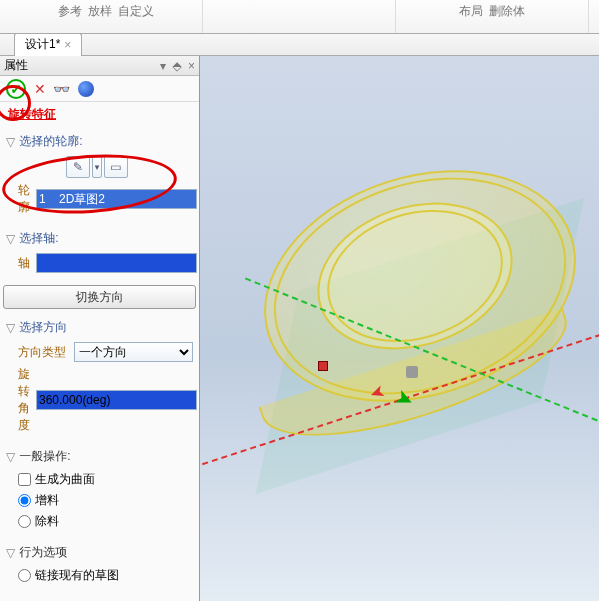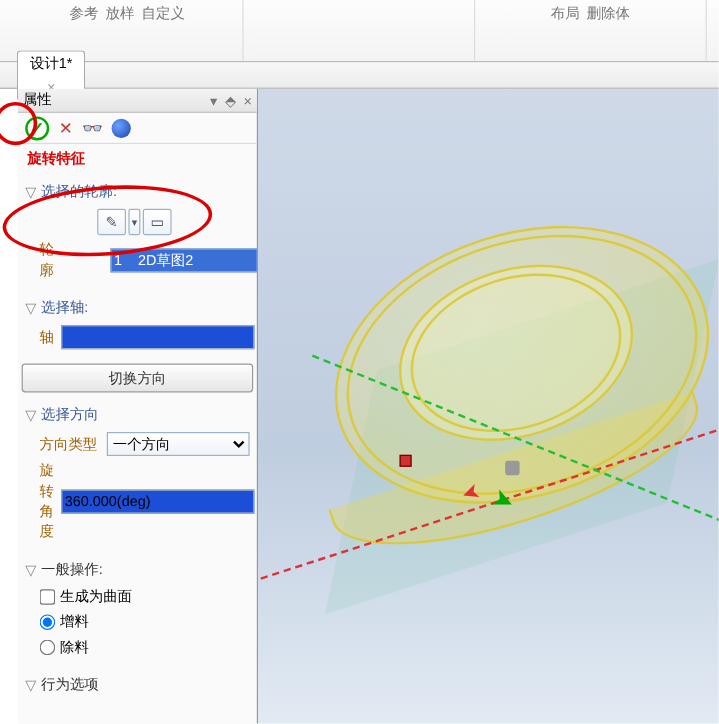--- a/index.html
+++ b/index.html
@@ -1,44 +1,44 @@
 <!DOCTYPE html>
 <html><head>
 <meta charset="utf-8">
 <style>
 *{box-sizing:border-box;margin:0;padding:0;font-family:"Microsoft YaHei",sans-serif;font-size:12px;}
 body{width:599px;height:603px;background:#fff;overflow:hidden;position:relative;}
-.top-ribbon{height:52px;background:linear-gradient(#fdfdfd,#f3f3f3);border-bottom:1px solid #aaa;display:flex;padding:0 10px;}
+.top-ribbon{height:34px;background:linear-gradient(#fdfdfd,#f3f3f3);border-bottom:1px solid #aaa;display:flex;padding:0 10px;}
 .ribbon-grp{flex:1;text-align:center;color:#555;padding-top:3px;border-right:1px solid #ddd;}
 .ribbon-grp .icons{display:flex;justify-content:center;gap:6px;font-size:11px;color:#777;}
 .ribbon-grp .lbl{margin-top:2px;color:#666;}
 .tab-bar{height:22px;background:linear-gradient(#f7f7f7,#ececec);border-bottom:1px solid #aaa;display:flex;align-items:center;padding-left:14px;}
-.tab{background:#fff;border:1px solid #aaa;border-bottom:none;padding:2px 10px 3px;border-radius:3px 3px 0 0;display:flex;align-items:center;gap:4px;flex-direction:column;}
+.tab{background:#fff;border:1px solid #aaa;border-bottom:none;padding:2px 10px 3px;border-radius:3px 3px 0 0;display:flex;align-items:center;gap:4px;}
 .tab .x{color:#999;cursor:pointer;}
-.workspace{display:flex;height:545px;padding-left:15px;}
+.workspace{display:flex;height:545px;}
 .panel{width:200px;background:#fafafa;border-right:1px solid #999;display:flex;flex-direction:column;overflow:hidden;}
 .panel-hdr{height:20px;background:linear-gradient(#f3f3f3,#e5e5e5);border-bottom:1px solid #bbb;display:flex;align-items:center;padding:0 4px;justify-content:space-between;}
 .panel-hdr .ctrls span{color:#777;margin-left:3px;cursor:pointer;}
 .action-row{height:26px;display:flex;align-items:center;gap:8px;padding:3px 6px;border-bottom:1px solid #ddd;position:relative;}
 .check-ico{width:20px;height:20px;border:2px solid #0a0;border-radius:50%;display:flex;align-items:center;justify-content:center;color:#0a0;font-size:14px;font-weight:bold;}
 .glasses-ico,.blue-dot{width:16px;height:16px;}
 .glasses-ico{color:#6aa3d8;font-size:14px;}
 .blue-dot{background:radial-gradient(circle at 35% 35%,#6aa3ff,#1a3fb0);border-radius:50%;}
 .annot-circle{position:absolute;border:3px solid #d00;border-radius:50%;pointer-events:none;z-index:50;}
 #annot1{left:-5px;top:85px;width:36px;height:36px;}
 #annot2{left:2px;top:155px;width:175px;height:58px;transform:rotate(-4deg);}
-.feature-title{color:#d00;font-weight:bold;padding:4px 8px;}
+.feature-title{color:#d00;font-weight:bold;padding:4px 8px;text-decoration:underline;}
 .sect{padding:2px 6px 6px;}
 .sect-hdr{display:flex;align-items:center;gap:4px;color:#3a5a99;padding:4px 0;}
 .sect-hdr .tri{color:#888;}
 .sect-hdr.plain{color:#333;}
 .form-row{display:flex;align-items:center;padding:2px 0 2px 12px;gap:6px;}
 .form-row label{width:50px;color:#a16207;}
 .form-row input[type=text]{flex:1;border:1px solid #9bb2c8;padding:2px;height:20px;background:#1d4ed8;}
-.sel-profile{background:#3a6fd8!important;color:#fff;margin-left:41px;}
+.sel-profile{background:#3a6fd8!important;color:#fff;}
 .btn-row{display:flex;gap:2px;padding:2px 0 2px 60px;}
 .tool-btn{width:24px;height:22px;border:1px solid #9bb2c8;background:linear-gradient(#fff,#eef3f8);border-radius:2px;display:flex;align-items:center;justify-content:center;color:#557;}
 .dd{width:10px;font-size:9px;}
 .big-btn{margin:4px 3px;height:24px;border:1px solid #999;background:linear-gradient(#fefefe,#e6e6e6);border-radius:3px;display:flex;align-items:center;justify-content:center;color:#333;cursor:pointer;}
 select{flex:1;border:1px solid #9bb2c8;height:20px;background:linear-gradient(#fff,#eef3f8);}
 .radio-row,.check-row{display:flex;align-items:center;gap:4px;padding:2px 0 2px 12px;}
 .viewport{flex:1;position:relative;background:linear-gradient(180deg,#cfd9e8 0%,#bfcde0 55%,#e4ecf4 100%);overflow:hidden;}
 .axis-line{position:absolute;}
 .red-axis{width:520px;height:0;border-top:2px dashed #e03030;left:-20px;top:330px;transform:rotate(-18deg);}
 .green-axis{width:420px;height:0;border-top:2px dashed #20c030;left:30px;top:300px;transform:rotate(22deg);}
@@ -165,20 +165,24 @@
           <input type="radio" name="mat" style="">
           <span>除料</span>
         </div>
     </div>
 
     <div class="sect">
       <div class="sect-hdr plain">
           <span class="tri">▽</span>
           <span>行为选项</span>
         </div>
+      <div class="radio-row">
+          <input type="radio" name="bh" style="">
+          <span>链接现有的草图</span>
+        </div>
       <div class="radio-row"></div>
 
     </div>
 
   </div>
 
   <div class="viewport">
     <div class="plane"></div>
     <div class="disc-side"></div>
     <div class="disc disc-outer"></div>

